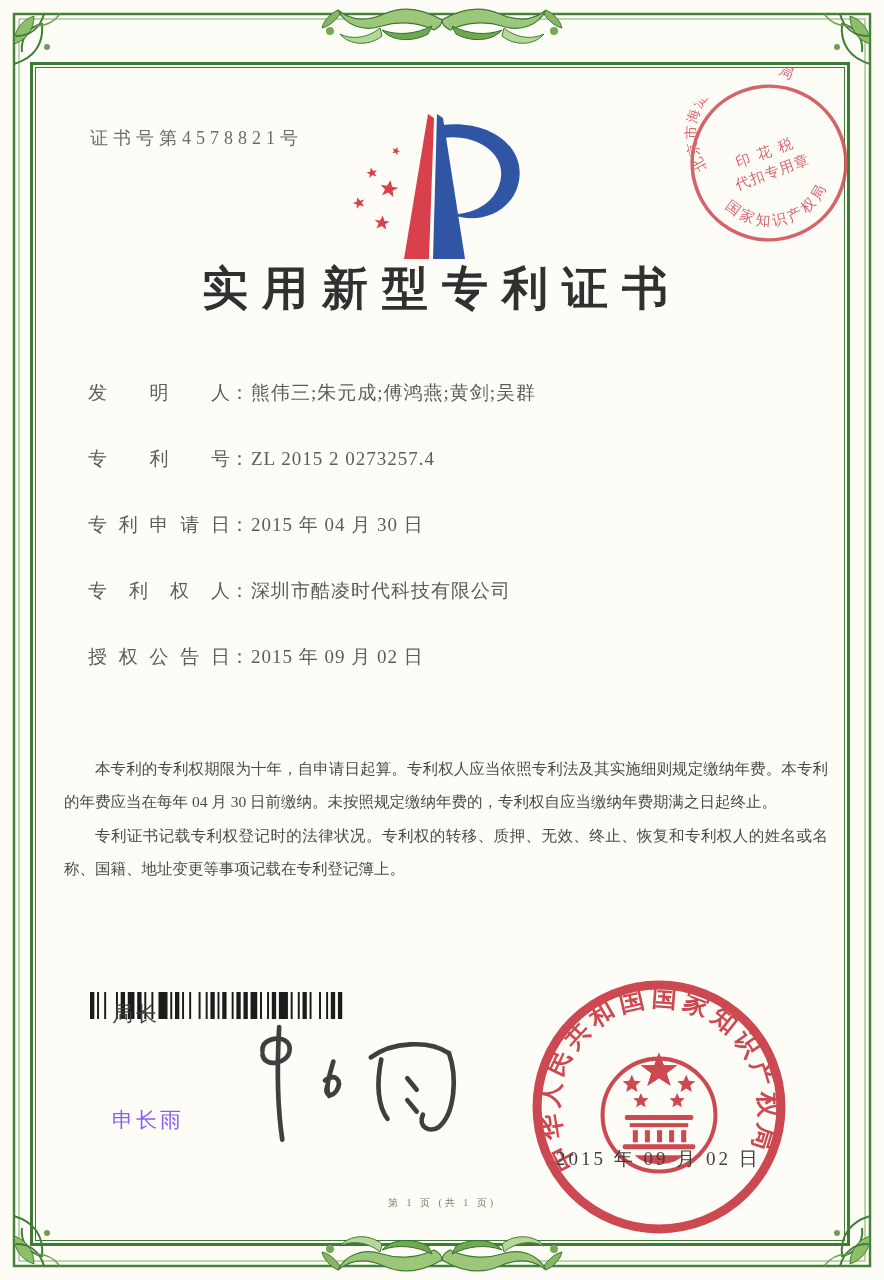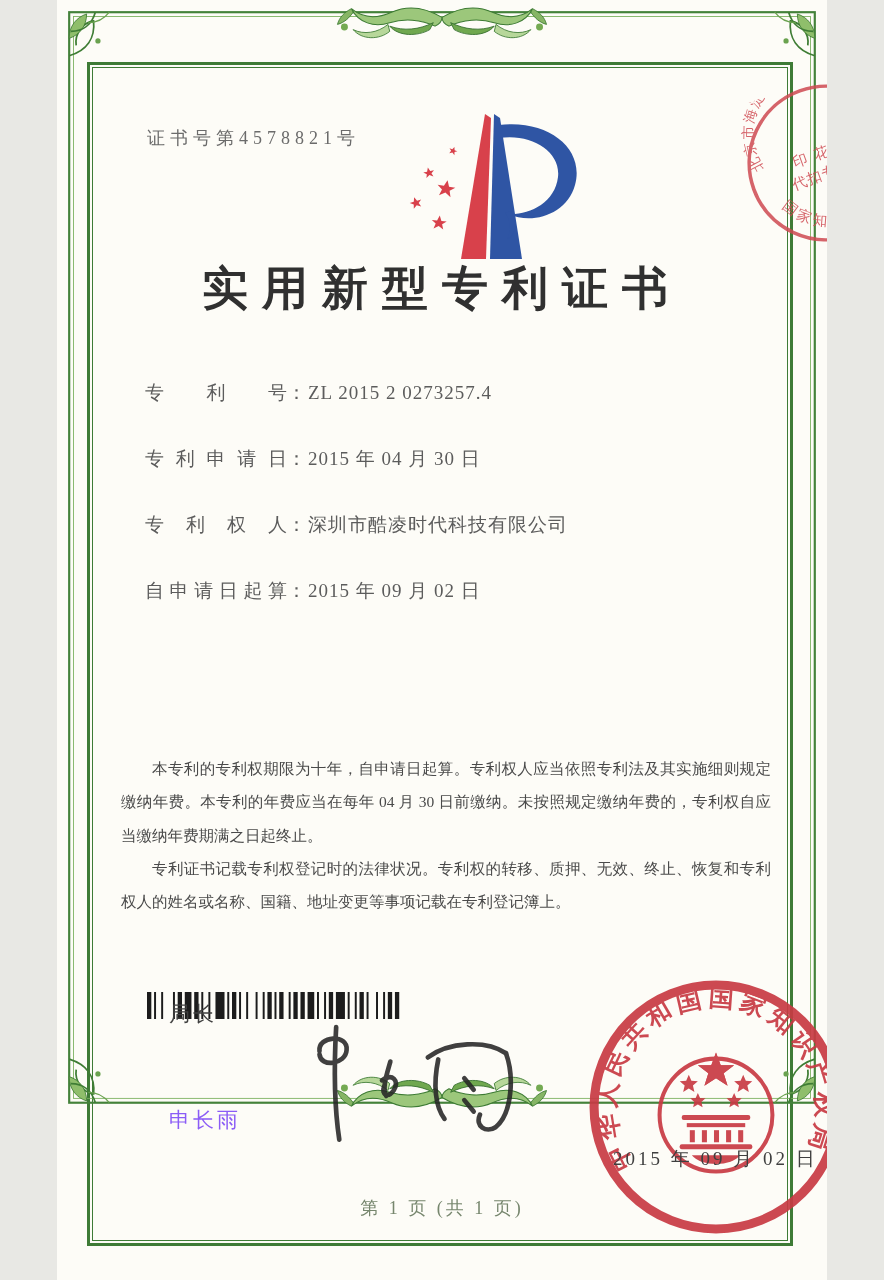--- a/index.html
+++ b/index.html
@@ -1,17 +1,17 @@
 <!DOCTYPE html>
 <html><head>
 <meta charset="utf-8">
 <style>
   html,body{margin:0;padding:0;background:#e8e8e4;}
   .page{
-    position:relative; width:770px; height:1280px; margin:0 auto;
+    position:relative; width:884px; height:1280px; margin:0 auto;
     background:#fdfcf7; overflow:hidden;
     font-family:"Liberation Serif","DejaVu Serif",serif;
     color:#4a4a4a;
     text-decoration:underline;
   }
   .border-art{position:absolute; inset:0; pointer-events:none; z-index:3;}
   .inner-frame{
     position:absolute; left:30px; top:62px; right:34px; bottom:34px;
     border:3px solid #3e7b36; z-index:1;
   }
@@ -48,21 +48,21 @@
   .director-title{position:absolute; left:112px; top:1000px; font-size:21px; color:#3f3f3f; letter-spacing:3px; z-index:4;}
   .director-name{position:absolute; left:112px; top:1106px; font-size:21px; color:#8b5cf6; letter-spacing:3px; z-index:4;}
   .signature{position:absolute; left:225px; top:1022px; width:250px; height:125px; z-index:5;}
   .office-seal{position:absolute; left:528px; top:976px; width:262px; height:262px; opacity:.92; z-index:4;}
   .issue-date{
     position:absolute; left:556px; top:1146px; font-size:19px; color:#3f3f3f;
     letter-spacing:3px; z-index:6;
   }
   .footer{
     position:absolute; left:0; right:0; top:1196px; text-align:center;
-    font-size:18px; color:#76866d; letter-spacing:3px; z-index:4;
+    font-size:10px; color:#76866d; letter-spacing:3px; z-index:4;
   }
 </style>
 </head>
 <body>
 
 <div class="page">
 
   <svg class="border-art" viewBox="0 0 884 1280">
     <defs>
       <g id="cf">
@@ -122,30 +122,33 @@
       <textPath href="#taxBot" xlink:href="#taxBot">国家知识产权局</textPath>
     </text>
     <text x="80" y="74" text-anchor="middle" font-size="14" letter-spacing="2" fill="#cf4a52" font-family="Liberation Serif,serif">印 花 税</text>
     <text x="80" y="94" text-anchor="middle" font-size="14" letter-spacing="1" fill="#cf4a52" font-family="Liberation Serif,serif">代扣专用章</text>
   </svg>
 
   <div class="title">实用新型专利证书</div>
 
   <div class="fields">
     <div class="field-row">
+      <span class="field-label">发明人</span><span class="field-colon">：</span><span class="field-value">熊伟三;朱元成;傅鸿燕;黄剑;吴群</span>
+    </div>
+    <div class="field-row">
       <span class="field-label">专利号</span><span class="field-colon">：</span><span class="field-value">ZL 2015 2 0273257.4</span>
     </div>
     <div class="field-row">
       <span class="field-label">专利申请日</span><span class="field-colon">：</span><span class="field-value">2015 年 04 月 30 日</span>
     </div>
     <div class="field-row">
       <span class="field-label">专利权人</span><span class="field-colon">：</span><span class="field-value">深圳市酷凌时代科技有限公司</span>
     </div>
     <div class="field-row">
-      <span class="field-label">自申请日起算</span><span class="field-colon">：</span><span class="field-value">2015 年 09 月 02 日</span>
+      <span class="field-label">授权公告日</span><span class="field-colon">：</span><span class="field-value">2015 年 09 月 02 日</span>
     </div>
   </div>
 
   <div class="body-text">
     <p>本专利的专利权期限为十年，自申请日起算。专利权人应当依照专利法及其实施细则规定缴纳年费。本专利的年费应当在每年 04 月 30 日前缴纳。未按照规定缴纳年费的，专利权自应当缴纳年费期满之日起终止。</p>
     <p>专利证书记载专利权登记时的法律状况。专利权的转移、质押、无效、终止、恢复和专利权人的姓名或名称、国籍、地址变更等事项记载在专利登记簿上。</p>
   </div>
 
   <svg id="barcode-svg" class="barcode" viewBox="0 0 255 27" preserveAspectRatio="none">
       <rect x="0.00" y="0" width="4.32" height="27" fill="#1c1c1c"></rect>

